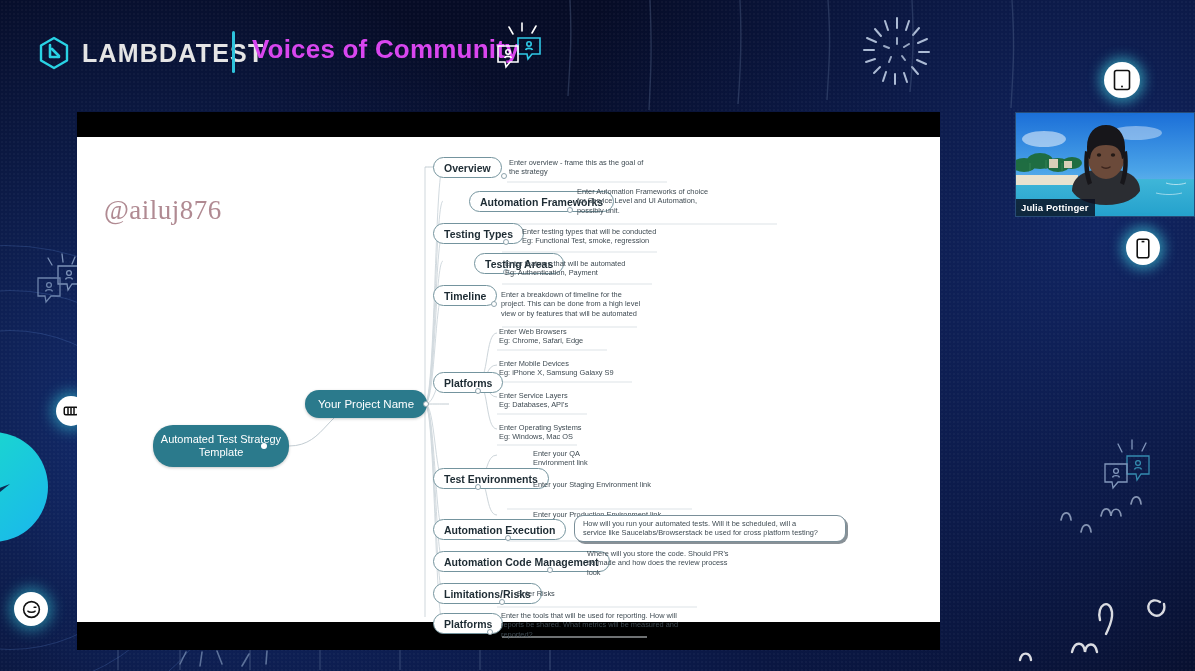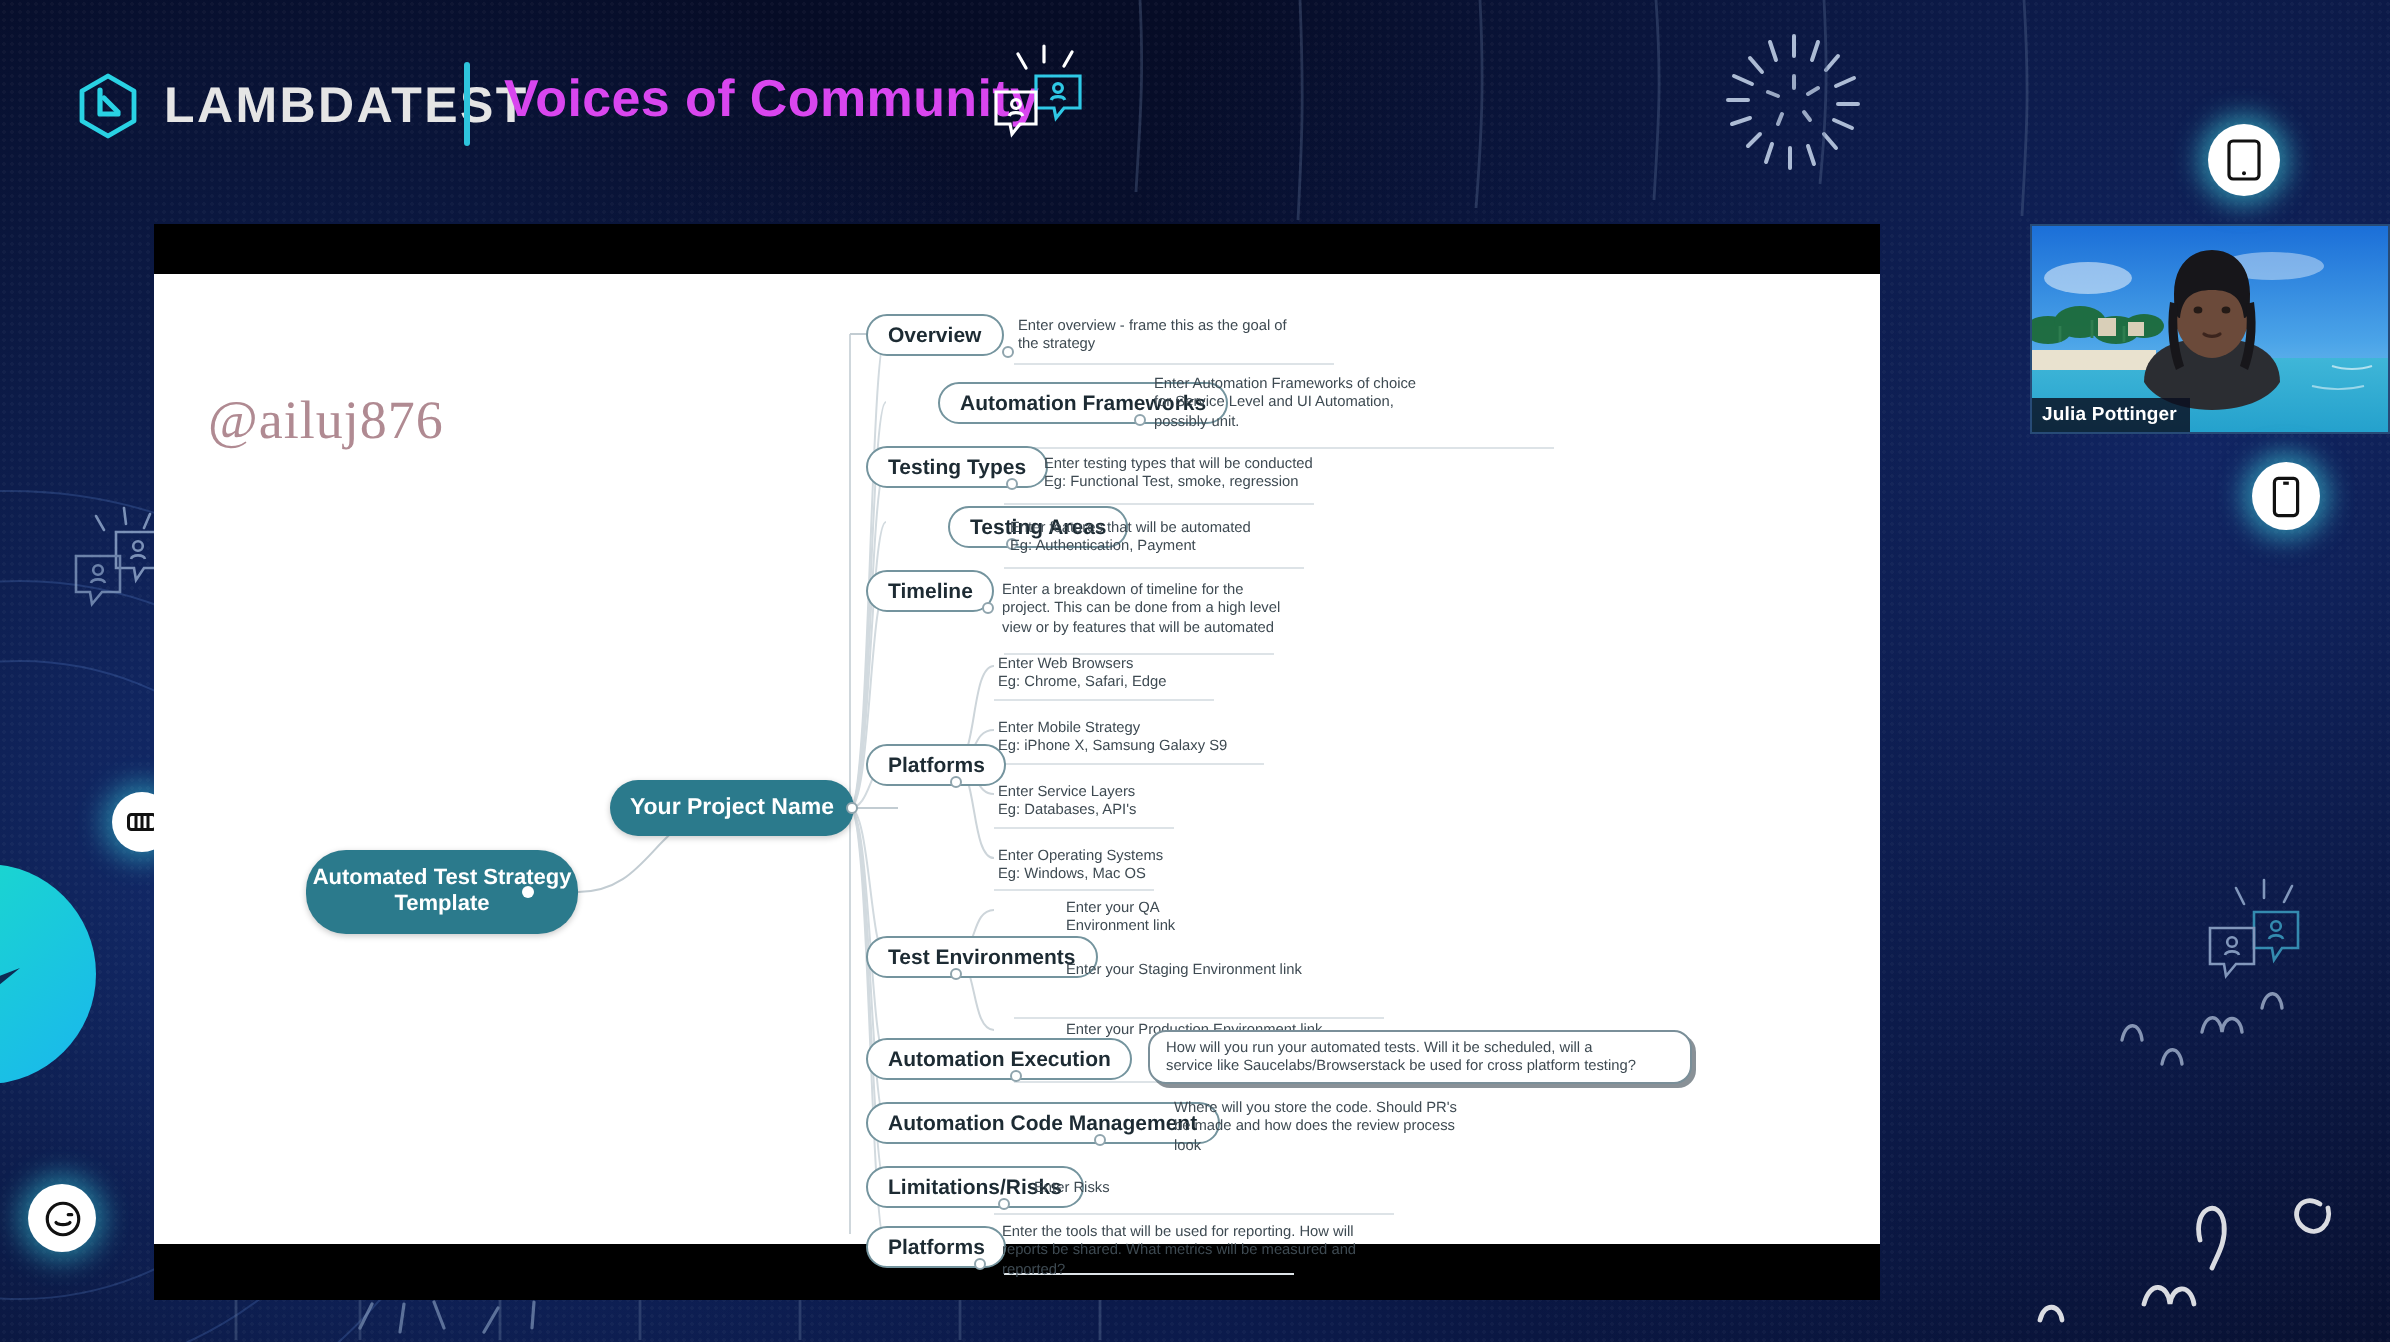--- a/index.html
+++ b/index.html
@@ -87,21 +87,20 @@
     font-size:27px; color:#b08a92; letter-spacing:.5px;
   }
 
   
   .mm { position:absolute; left:0; top:0; width:863px; height:485px; }
   .node {
     position:absolute;
     display:flex; align-items:center; justify-content:center;
     text-align:center;
     white-space:nowrap;
-    font-weight:bold;
   }
   .node.root {
     background:#2b7a8c; color:#fff; border-radius:20px;
     font-size:11px; line-height:13px; white-space:normal;
     box-shadow:0 1px 3px rgba(0,0,0,.22);
   }
   .node.pill {
     background:#fff; color:#1d2b33;
     border:1.4px solid #74949e; border-radius:13px;
     font-size:10.5px; font-weight:bold;
@@ -392,21 +391,21 @@
       <div class="leaf" style="left:428px;top:90px;width:205px;margin-left:17px;">Enter testing types that will be conducted
 Eg: Functional Test, smoke, regression</div>
       <div class="leaf" style="left:428px;top:122px;width:200px;">Enter features that will be automated
 Eg: Authentication, Payment</div>
       <div class="leaf" style="left:424px;top:153px;width:202px;">Enter a breakdown of timeline for the
 project. This can be done from a high level
 view or by features that will be automated</div>
 
       <div class="leaf" style="left:422px;top:190px;width:180px;">Enter Web Browsers
 Eg: Chrome, Safari, Edge</div>
-      <div class="leaf" style="left:422px;top:222px;width:195px;">Enter Mobile Strategy
+      <div class="leaf" style="left:422px;top:222px;width:195px;">Enter Mobile Devices
 Eg: iPhone X, Samsung Galaxy S9</div>
       <div class="leaf" style="left:422px;top:254px;width:180px;">Enter Service Layers
 Eg: Databases, API's</div>
       <div class="leaf" style="left:422px;top:286px;width:185px;">Enter Operating Systems
 Eg: Windows, Mac OS</div>
 
       <div class="leaf" style="left:456px;top:312px;width:160px;">Enter your QA
 Environment link</div>
       <div class="leaf" style="left:456px;top:343px;width:220px;">Enter your Staging Environment link</div>
       <div class="leaf" style="left:456px;top:373px;width:220px;">Enter your Production Environment link</div>

